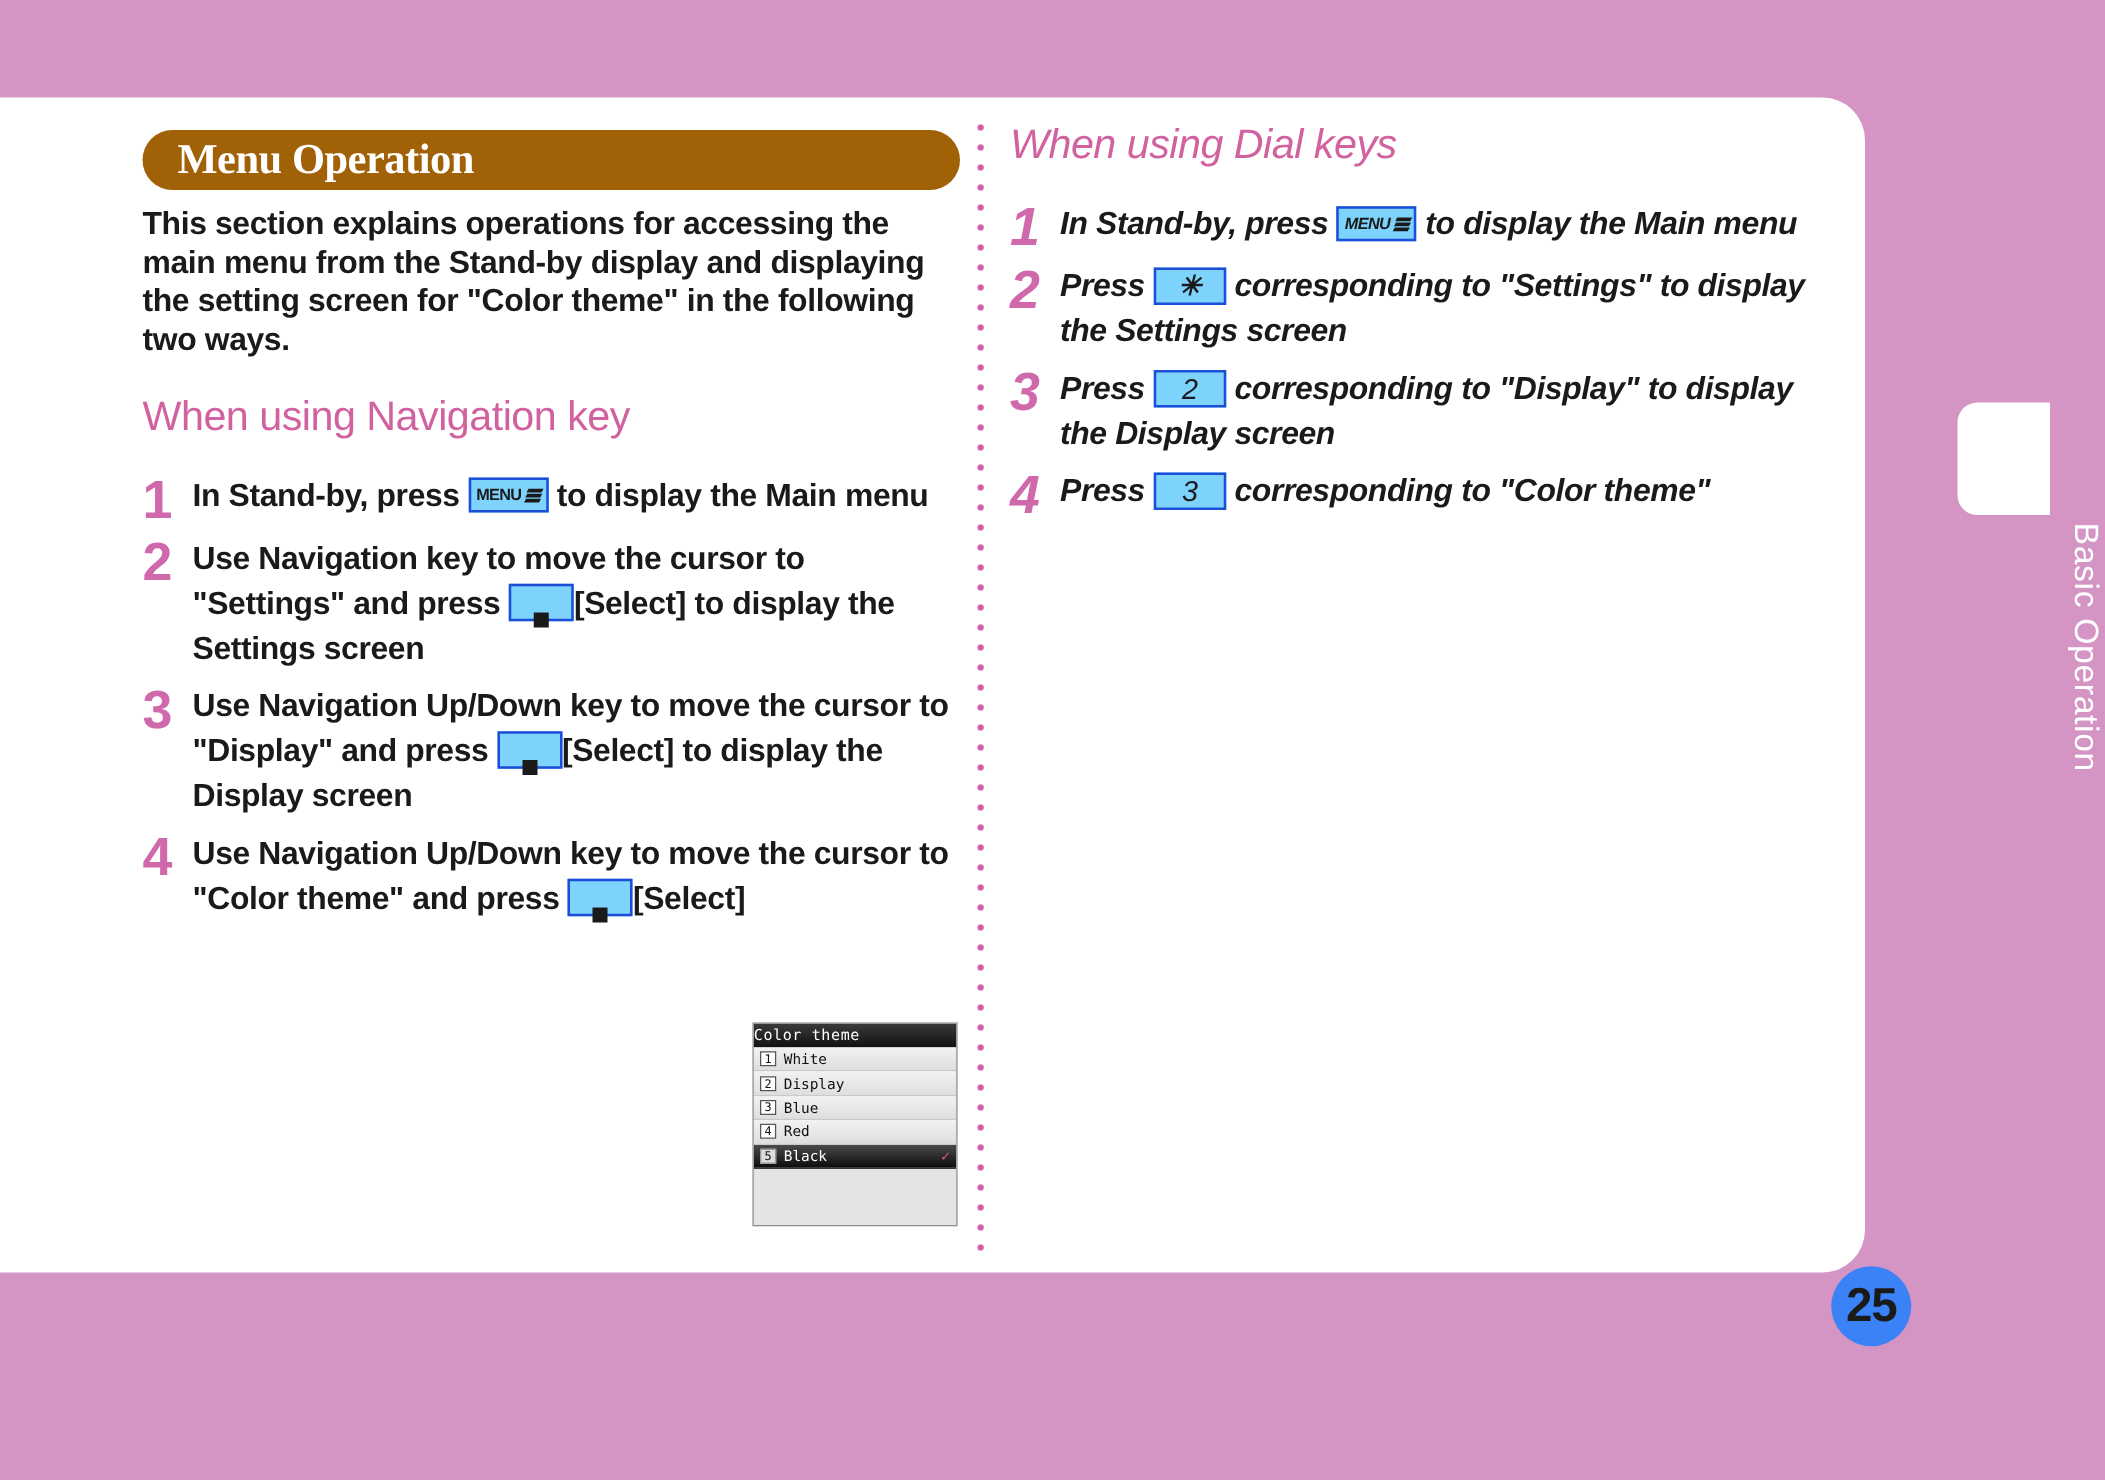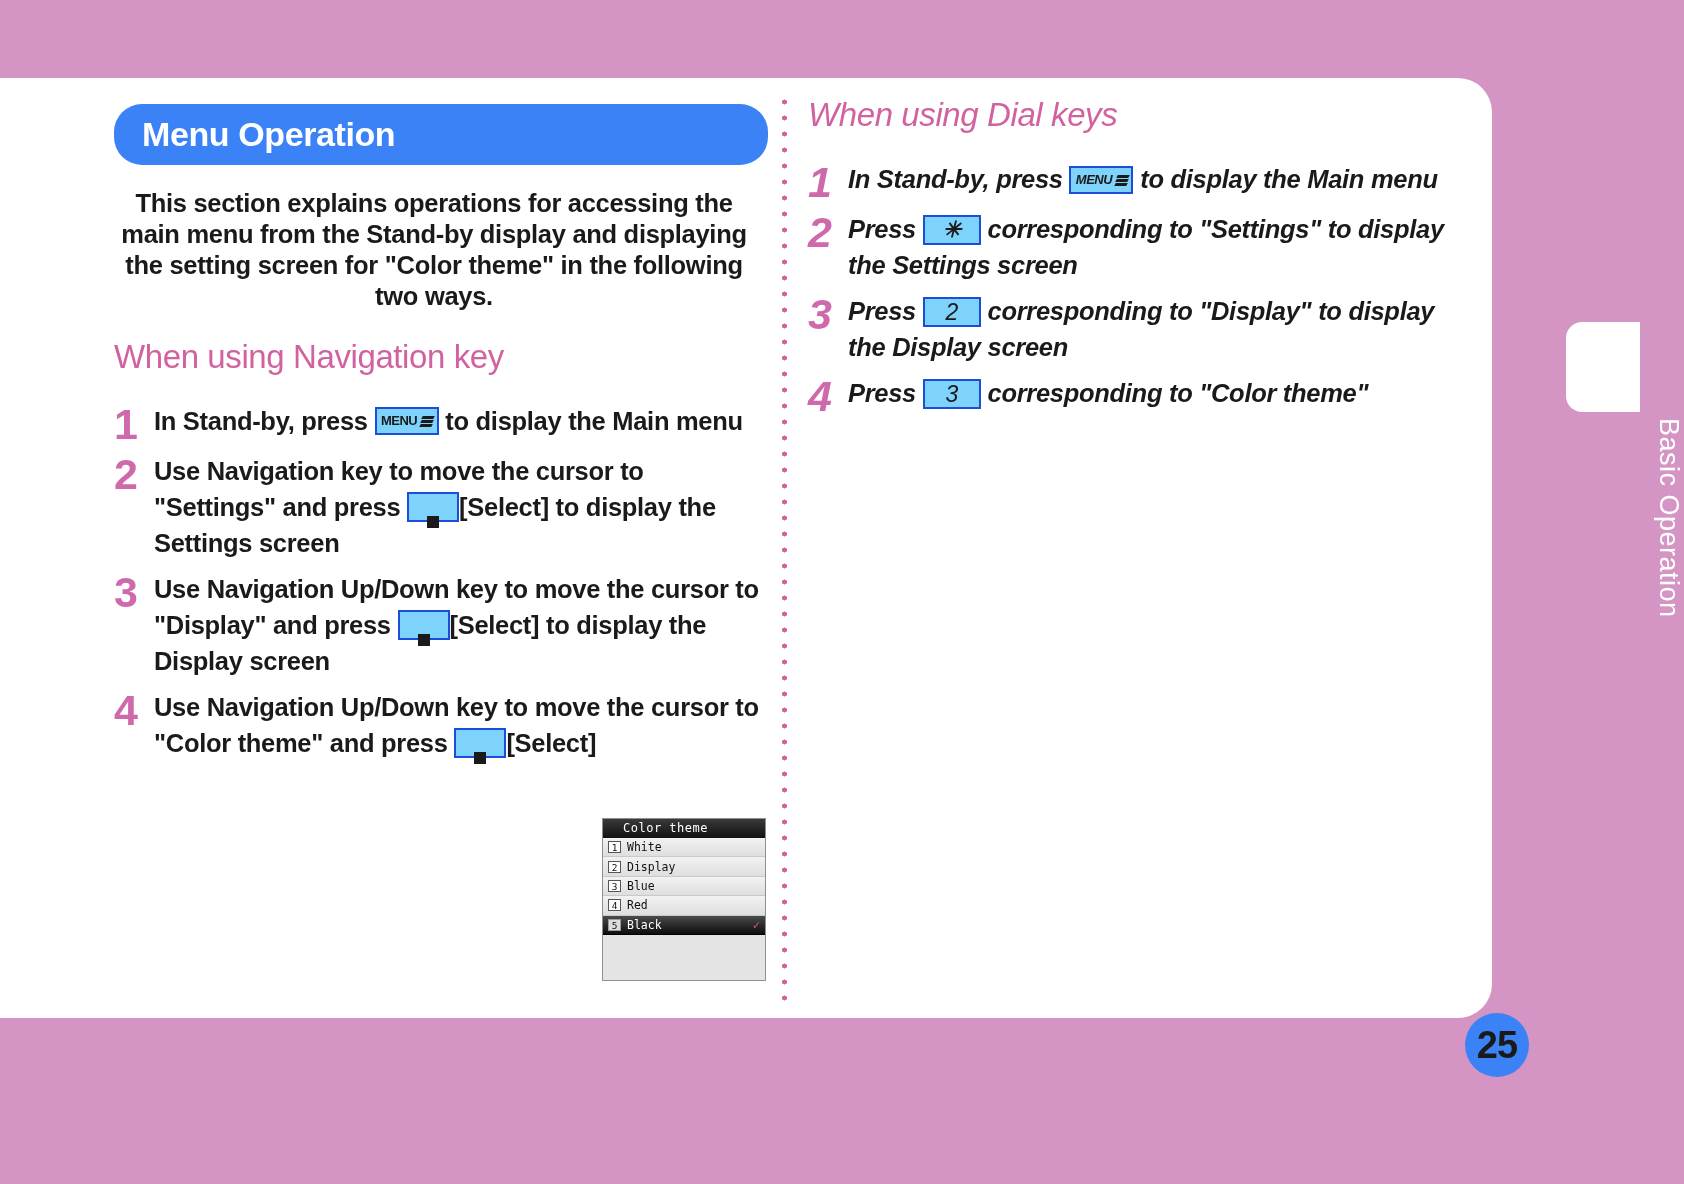--- a/index.html
+++ b/index.html
@@ -82,44 +82,44 @@
 
   
   .col-left {
     position: absolute;
     left: 114px;
     top: 104px;
     width: 656px;
   }
   .section-banner {
     width: 654px;
-    height: 61px;
+    height: 48px;
     border-radius: 28px;
-    background: #3b82f6;
+    background: #a16207;
     display: flex;
     align-items: center;
     padding-left: 28px;
     box-sizing: border-box;
+    font-family: Liberation Serif, serif;
   }
   .section-banner-title {
     color: #ffffff;
     font-size: 34px;
     font-weight: bold;
     letter-spacing: -0.4px;
   }
 
   .intro-para {
-    margin-top: 23px;
+    margin-top: 12px;
     width: 640px;
     font-size: 25.5px;
     font-weight: bold;
     line-height: 31px;
     color: #1a1a1a;
     letter-spacing: -0.3px;
-    text-align: center;
   }
 
   .subhead {
     margin-top: 22px;
     font-size: 33px;
     color: #d1629f;
     letter-spacing: -0.4px;
     font-weight: normal;
   }
 
@@ -231,21 +231,21 @@
     box-sizing: border-box;
     overflow: hidden;
     font-family: "DejaVu Sans Mono", monospace;
   }
   .ps-title {
     height: 19px;
     background: linear-gradient(#3a3a3a, #111111);
     color: #ffffff;
     font-size: 12px;
     line-height: 19px;
-    padding-left: 20px;
+    padding-left: 0;
     letter-spacing: 0.5px;
     white-space: nowrap;
   }
   .ps-list {
     background: #e9e9e9;
   }
   .ps-row {
     height: 18.4px;
     display: flex;
     align-items: center;

